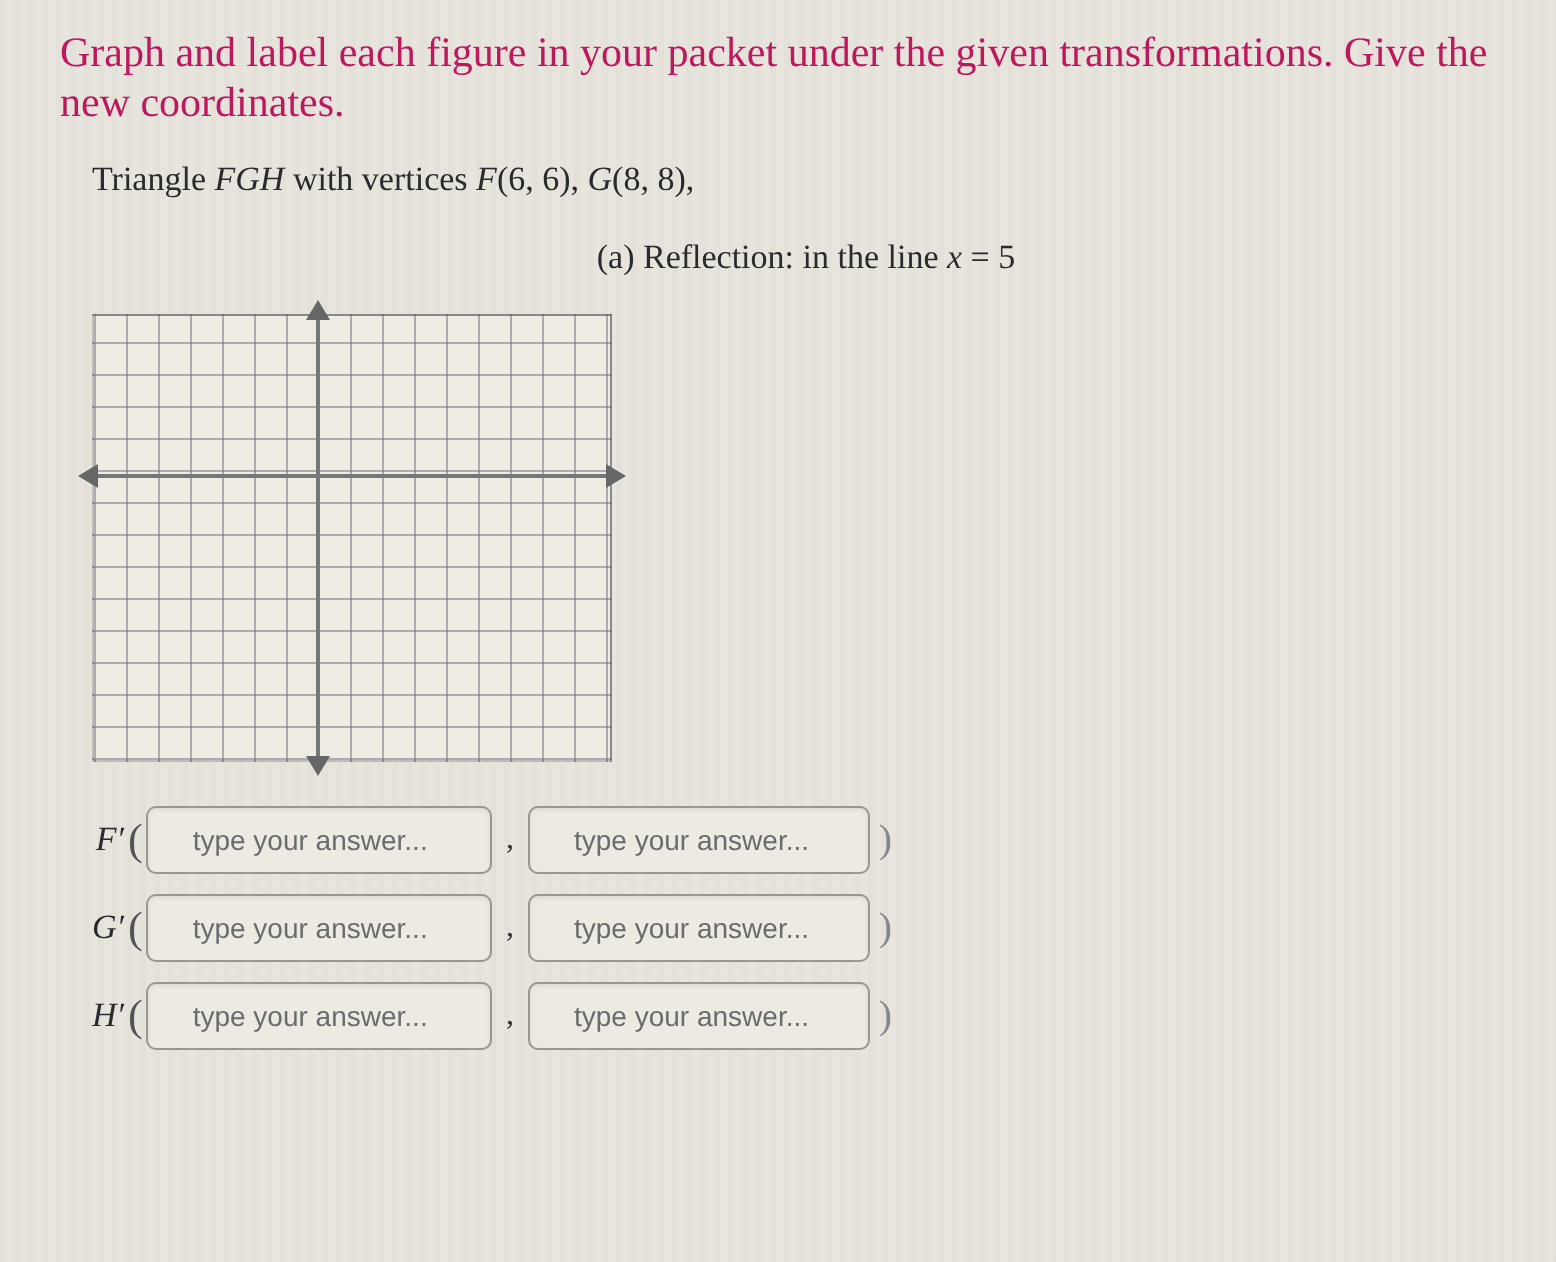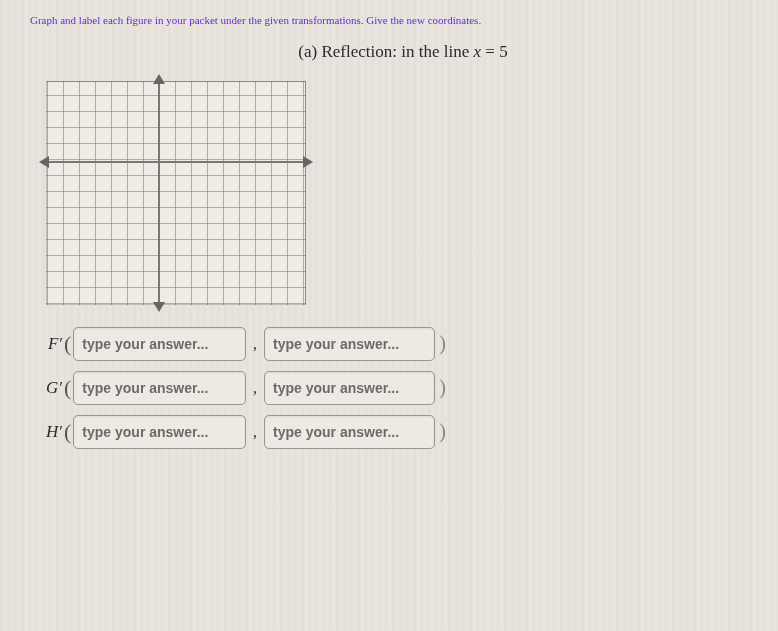--- a/index.html
+++ b/index.html
@@ -18,22 +18,22 @@
       inset: 0;
       background: repeating-linear-gradient(90deg,
         rgba(180,170,150,0.08) 0px,
         rgba(180,170,150,0.08) 3px,
         rgba(220,215,200,0.05) 3px,
         rgba(220,215,200,0.05) 7px);
       pointer-events: none;
     }
     .content { position: relative; z-index: 1; }
     .instructions {
-      font-size: 11px;
-      color: #6d28d9;
+      font-size: 21px;
+      color: #be185d;
       margin-bottom: 14px;
       margin-left: 12px;
     }
     .problem {
       margin-left: 28px;
       font-size: 17px;
       line-height: 1.45;
     }
     .italic { font-style: italic; }
     .subparts { margin-top: 14px; margin-bottom: 16px; text-align: center; }
@@ -78,45 +78,47 @@
       color: #555;
       text-align: center;
       line-height: 1;
     }
     .ans-input {
       width: 100%;
       height: 34px;
       border: 1px solid #9a968e;
       border-radius: 5px;
       background: #edeae3;
-      padding: 0 8px;
+      padding: 0 22px;
       font-size: 14px;
       font-family: Arial, sans-serif;
       color: #6b6b6b;
       box-shadow: inset 0 1px 2px rgba(0,0,0,0.08);
-      font-weight: bold;
     }
     .ans-input::placeholder { color: #6b6b6b; }
     .comma { font-size: 16px; text-align: center; color: #333; }
     .paren-close {
       font-size: 20px;
       color: #888;
       padding-left: 2px;
     }
     .input-wrap { display: flex; align-items: center; gap: 2px; }
   </style>
 </head>
 <body>
 
 <div class="moire"></div>
 <div class="content">
 
   <div class="instructions">Graph and label each figure in your packet under the given transformations. Give the new coordinates.</div>
 
   <div class="problem">
+    <div>
+      <span>Triangle </span><span class="italic">FGH</span><span> with vertices </span><span class="italic">F</span><span>(6, 6), </span><span class="italic">G</span><span>(8, 8),</span>
+    </div>
     <div class="subparts">
       <div>
         <span>(a) Reflection: in the line </span><span class="italic">x</span><span> = 5</span>
       </div>
     </div>
   </div>
 
   <div class="graph-wrap">
     <div class="graph">
       <div class="arrow arrow-up"></div>

